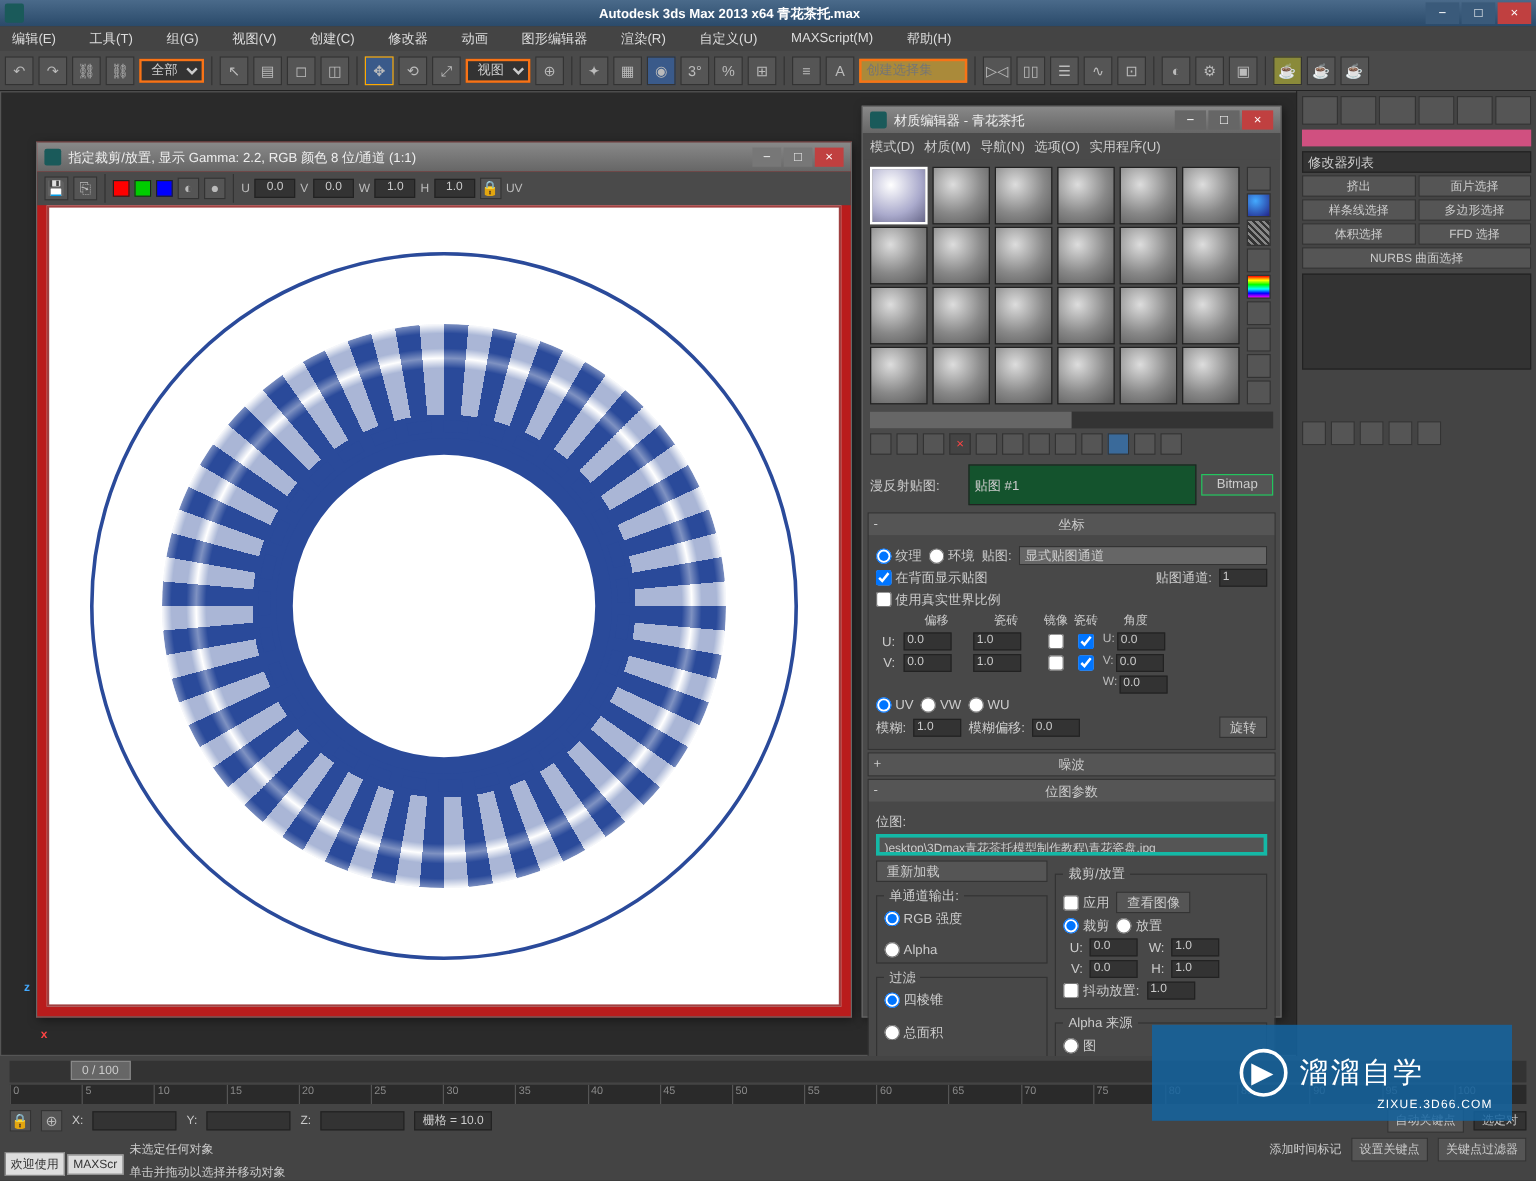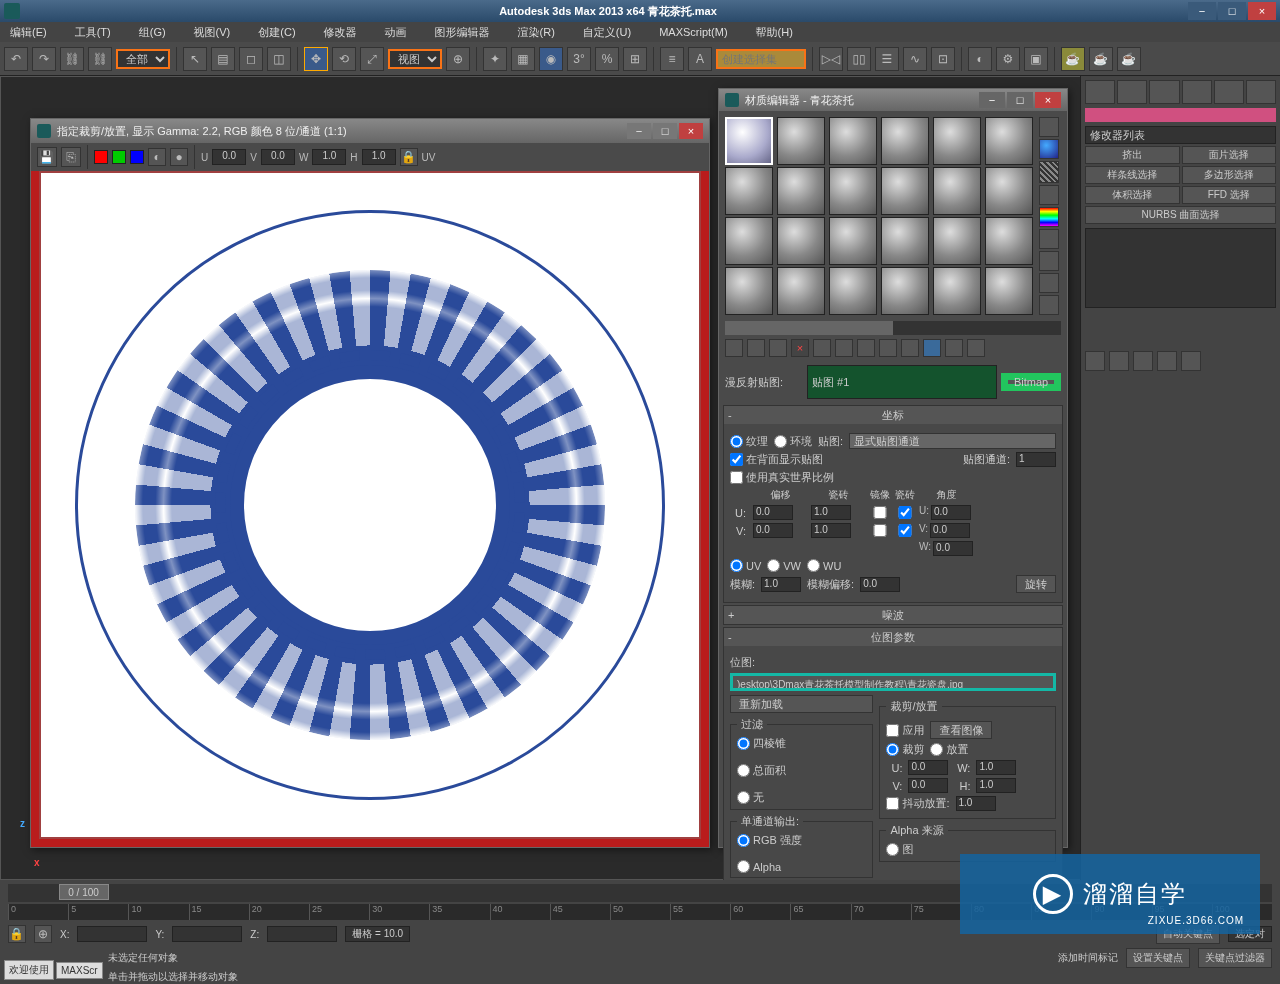--- a/index.html
+++ b/index.html
@@ -69,21 +69,21 @@
 .matslots .sidetools .st.grid { background: repeating-linear-gradient(45deg,#333 0 2px,#888 2px 4px); }
 .matslots .sidetools .st.rainbow { background: linear-gradient(#f00,#ff0,#0f0,#0ff,#00f,#f0f); }
 .matscroll { height: 14px; background: #333; margin: 0 6px; position: relative; }
 .matscroll .thumb { position: absolute; left: 0; width: 50%; height: 100%; background: #666; }
 .mattoolrow { height: 26px; padding: 0 6px; display: flex; align-items: center; gap: 4px; }
 .mattoolrow .mt { width: 18px; height: 18px; background: #555; border: 1px solid #333; }
 .mattoolrow .mt.red { color: #f44; display:flex; align-items:center; justify-content:center; background:#444; }
 .mattoolrow .mt.active { background: #3a6a9a; }
 .matname { padding: 4px 6px; display: flex; align-items: center; gap: 4px; font-size: 11px; }
 .matname .dd { flex: 1; height: 34px; background: #14532d; border: 1px solid #222; padding: 0 4px; display: flex; align-items: center; }
-.matname .typebtn { width: 60px; height: 18px; background: #555; border: 7px solid #22c55e; display: flex; align-items: center; justify-content: center; }
+.matname .typebtn { width: 60px; height: 18px; background: #555; border: 1px solid #22c55e; display: flex; align-items: center; justify-content: center; }
 
 .rollout { margin: 2px 4px; border: 1px solid #333; }
 .rollout .rhead { height: 18px; background: #555; display: flex; align-items: center; justify-content: center; font-size: 11px; position: relative; }
 .rollout .rhead .plusminus { position: absolute; left: 4px; }
 .rollout .rbody { padding: 6px; font-size: 11px; background: #484848; }
 .rbody .row { display: flex; align-items: center; gap: 6px; margin: 3px 0; }
 .rbody label { display: flex; align-items: center; gap: 3px; }
 .rbody input[type=radio], .rbody input[type=checkbox] { margin: 0; }
 .rbody .numbox { width: 40px; height: 15px; background: #333; color: #ccc; border: 1px solid #222; font-size: 10px; padding: 0 2px; }
 .rbody .dd2 { height: 16px; background: #666; border: 1px solid #333; padding: 0 4px; flex: 1; }
@@ -292,20 +292,27 @@
 <div class="matwin">
   <div class="mtitle">
     <div class="micon"></div>
     <div class="mtxt">材质编辑器 - 青花茶托</div>
     <div class="mctl">
       <div class="mbtn">−</div>
       <div class="mbtn">□</div>
       <div class="mbtn close">×</div>
     </div>
   </div>
+  <div class="mmenu">
+    <span>模式(D)</span>
+    <span>材质(M)</span>
+    <span>导航(N)</span>
+    <span>选项(O)</span>
+    <span>实用程序(U)</span>
+  </div>
   <div class="matslots">
     <div class="grid">
       <div class="mslot selected"></div>
       <div class="mslot"></div>
         <div class="mslot"></div>
         <div class="mslot"></div>
         <div class="mslot"></div>
         <div class="mslot"></div>
       <div class="mslot"></div>
         <div class="mslot"></div>
@@ -467,43 +474,43 @@
       </div>
     <div class="rbody">
       <div class="row">
           <span>位图:</span>
         </div>
       <div class="bitmap-path">)esktop\3Dmax青花茶托模型制作教程\青花瓷盘.jpg</div>
       <div style="display:flex; gap:6px; margin-top:4px">
         <div style="flex:0 0 44%">
           <div class="btn">重新加载</div>
           <fieldset>
+            <legend>单通道输出:</legend>
+            <label>
+                <input type="radio" checked="" style="">
+                <span>RGB 强度</span>
+              </label><br>
+            <label>
+                <input type="radio" style="">
+                <span>Alpha</span>
+              </label>
+          </fieldset>
+          <fieldset>
             <legend>过滤</legend>
             <label>
                 <input type="radio" checked="" style="">
                 <span>四棱锥</span>
               </label><br>
             <label>
                 <input type="radio" style="">
                 <span>总面积</span>
               </label><br>
             <label>
                 <input type="radio" style="">
                 <span>无</span>
-              </label>
-          </fieldset>
-          <fieldset>
-            <legend>单通道输出:</legend>
-            <label>
-                <input type="radio" checked="" style="">
-                <span>RGB 强度</span>
-              </label><br>
-            <label>
-                <input type="radio" style="">
-                <span>Alpha</span>
               </label>
           </fieldset>
         </div>
         <div style="flex:1">
           <fieldset>
             <legend>裁剪/放置</legend>
             <div class="row">
               <label>
                   <input type="checkbox" style="">
                   <span>应用</span>

